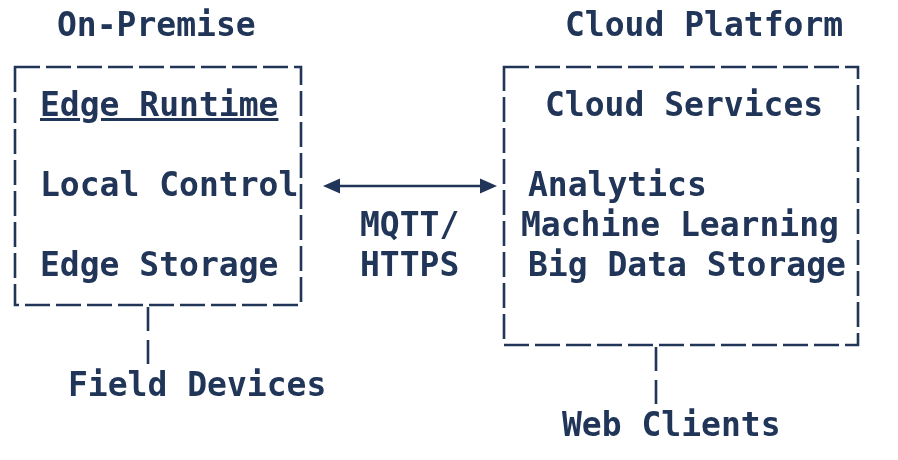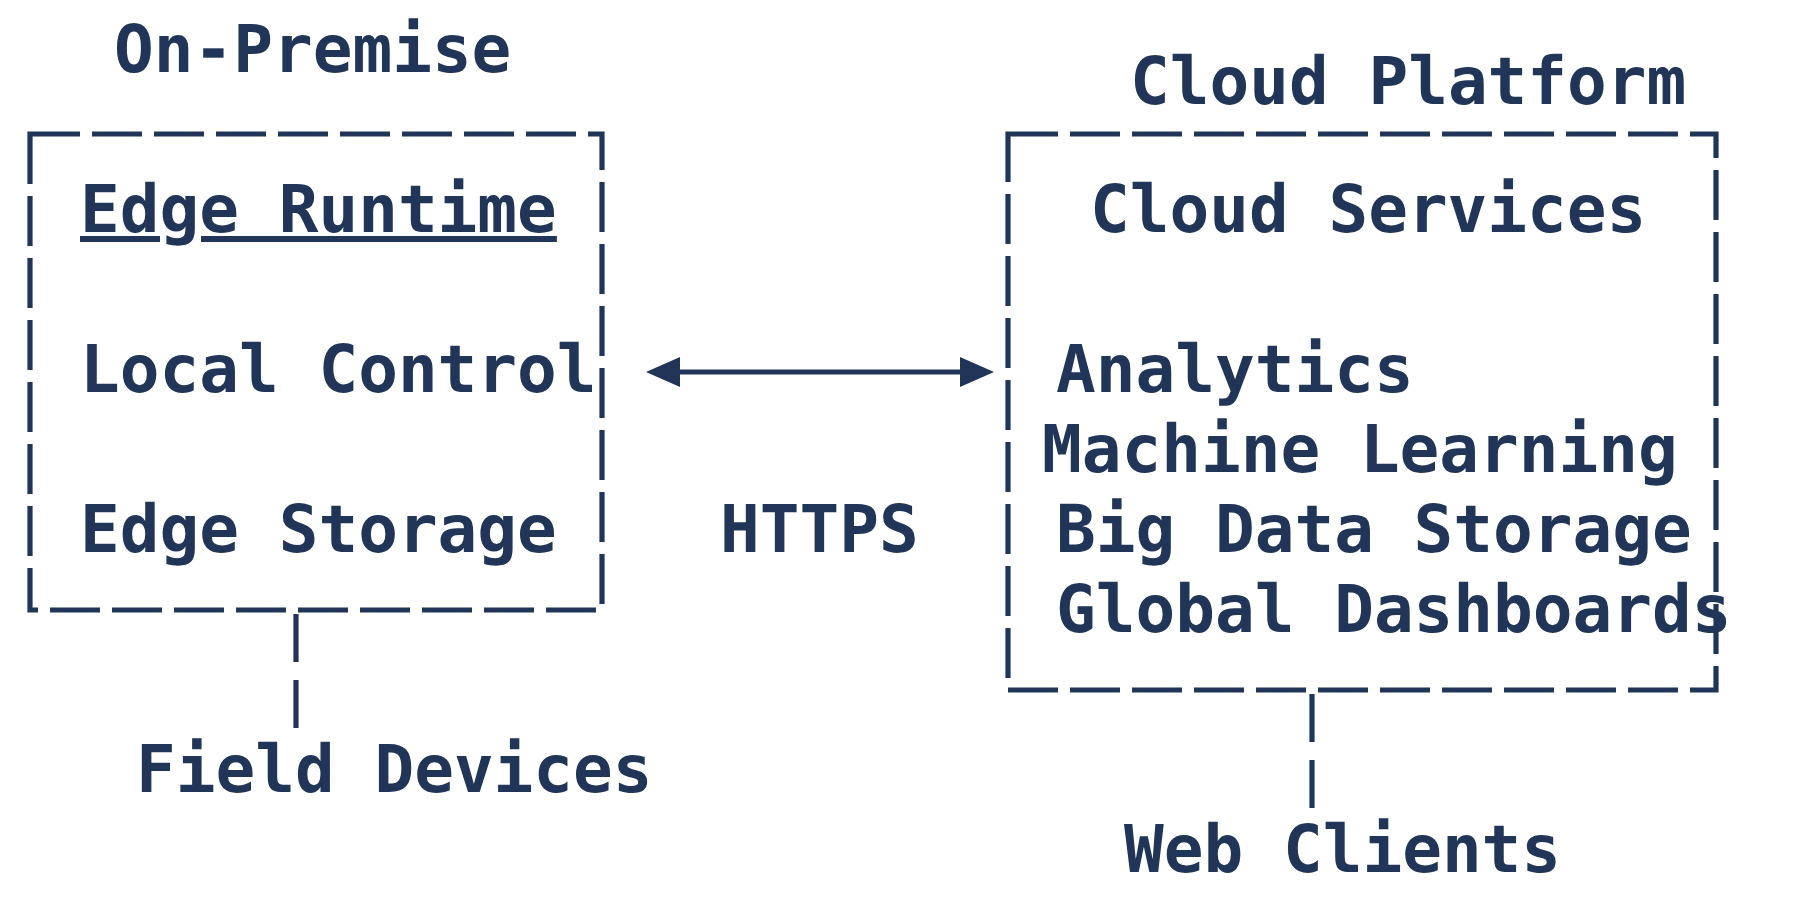--- a/index.html
+++ b/index.html
@@ -39,30 +39,30 @@
       <polygon points="323,186 340,178.5 340,193.5" fill="#203557"></polygon>
       <polygon points="497,186 480,178.5 480,193.5" fill="#203557"></polygon>
     </g>
 
     <line x1="148" y1="307" x2="148" y2="366" stroke="#203557" stroke-width="2.6" stroke-dasharray="24 9"></line>
 
     <line x1="656" y1="347" x2="656" y2="406" stroke="#203557" stroke-width="2.6" stroke-dasharray="24 9"></line>
   </svg>
 
   <div class="lbl" style="left:57px;  top:5px;">On-Premise</div>
-  <div class="lbl" style="left:565px; top:5px;margin-top:16px;">Cloud Platform</div>
+  <div class="lbl" style="left:565px; top:5px;">Cloud Platform</div>
 
   <div class="lbl" style="left:40px; top:85px;text-decoration:underline;">Edge Runtime</div>
   <div class="lbl" style="left:40px; top:165px;">Local Control</div>
   <div class="lbl" style="left:40px; top:205px;margin-top:40px;">Edge Storage</div>
 
   <div class="lbl" style="left:545px; top:85px;">Cloud Services</div>
   <div class="lbl" style="left:528px; top:165px;">Analytics</div>
   <div class="lbl" style="left:500px; top:205px;margin-left:21px;">Machine Learning</div>
   <div class="lbl" style="left:528px; top:245px;">Big Data Storage</div>
-  <div class="lbl" style="left:528px; top:285px;">Global Dashboards</div>
 
+  <div class="lbl" style="left:360px; top:205px;">MQTT/</div>
   <div class="lbl" style="left:360px; top:245px;">HTTPS</div>
 
   <div class="lbl" style="left:68px; top:365px;">Field Devices</div>
   <div class="lbl" style="left:562px; top:405px;">Web Clients</div>
 
 </div>
 
 </body></html>

